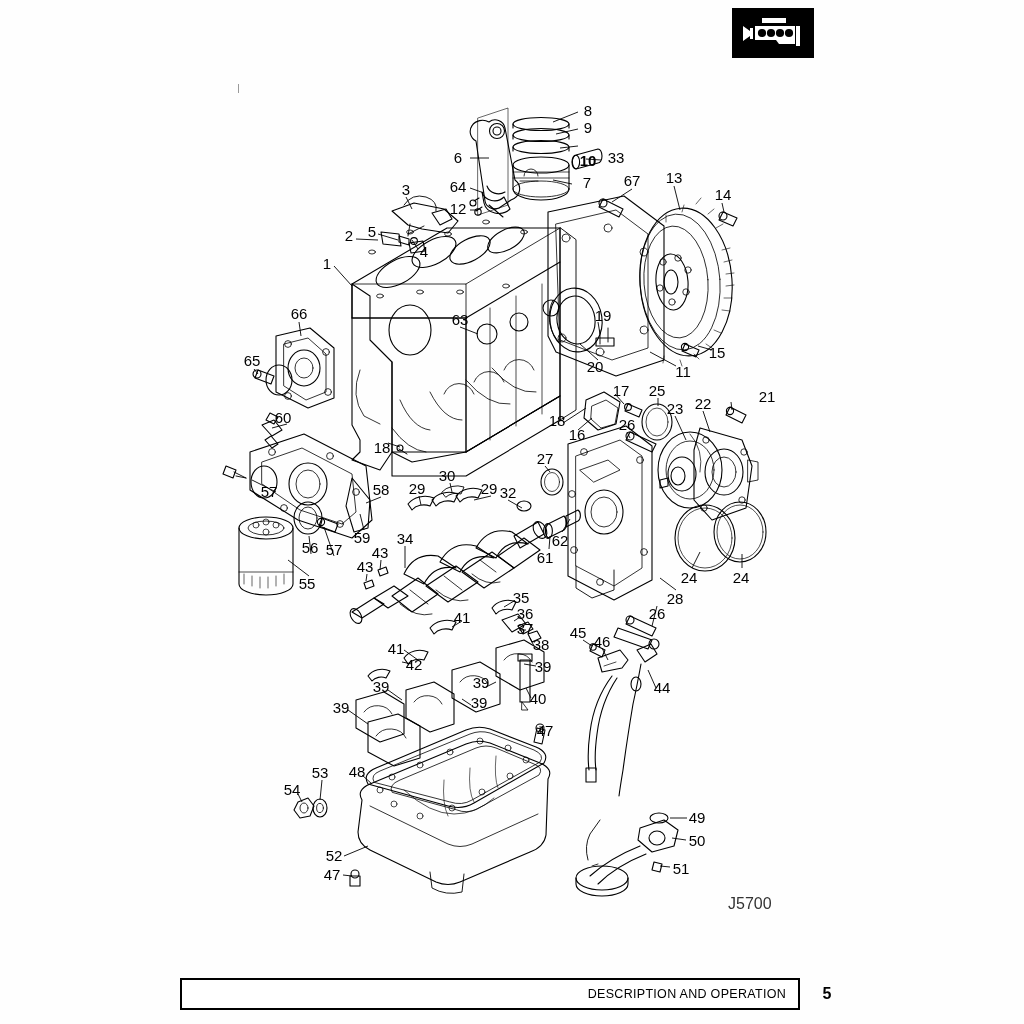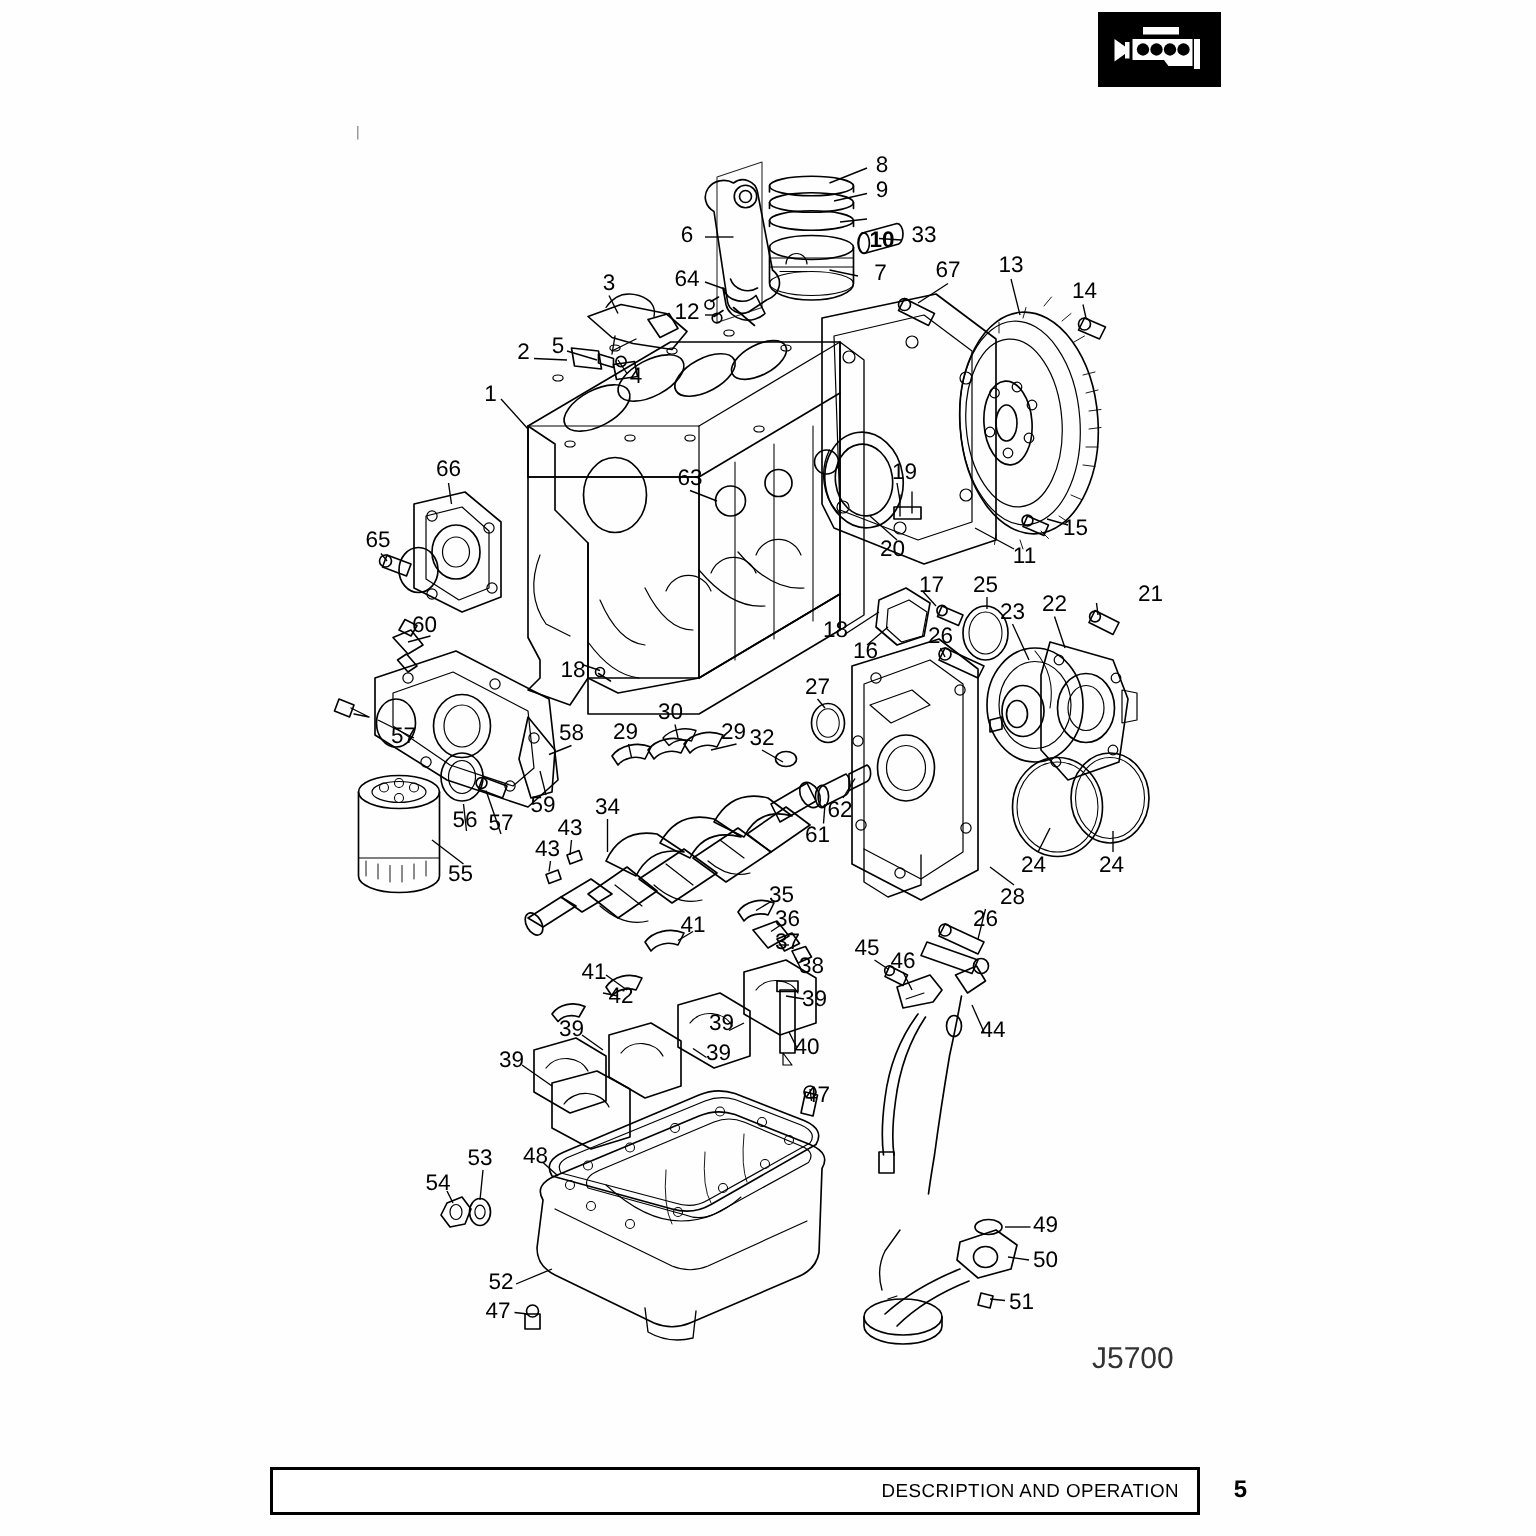--- a/index.html
+++ b/index.html
@@ -106,21 +106,21 @@
     font-family: "Liberation Sans", sans-serif;
     color: #000;
     line-height: 1;
     white-space: nowrap;
     transform: translate(-50%, -50%);
   }
   #drawing-code {
     position: absolute;
     left: 728px;
     top: 896px;
-    font-size: 20px;
+    font-size: 16px;
     color: #333;
     line-height: 1;
     white-space: nowrap;
   }
   #stray-tick {
     position: absolute;
     left: 238px;
     top: 84px;
     width: 1px;
     height: 9px;

